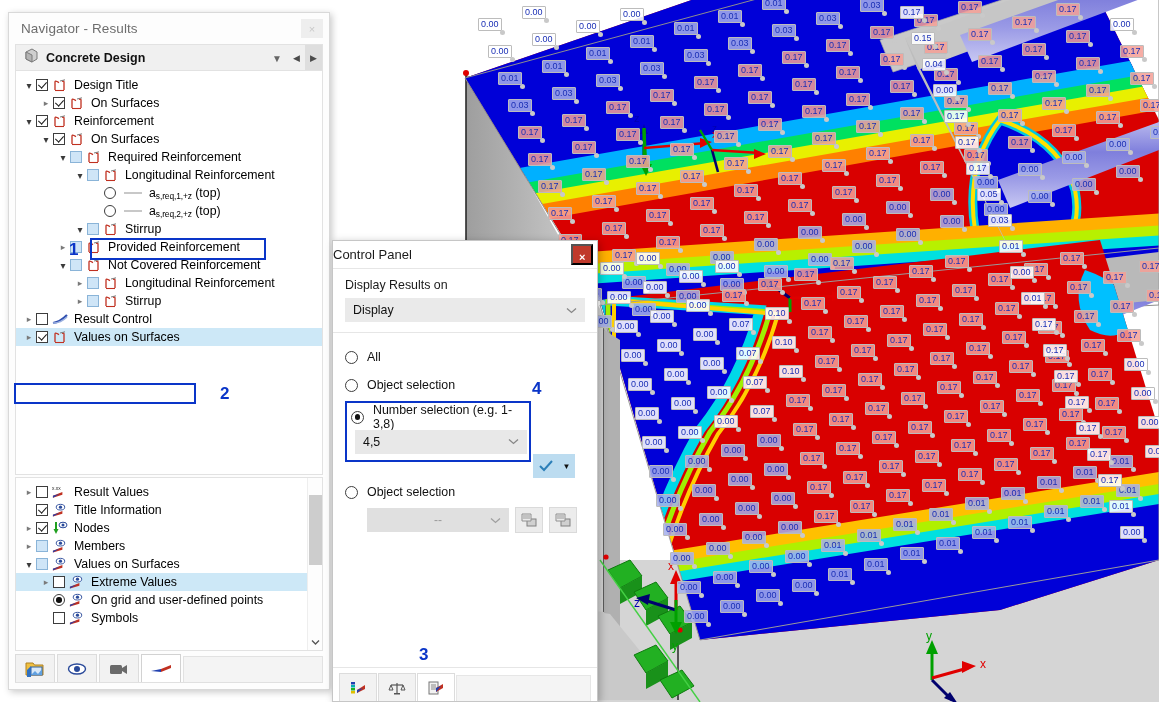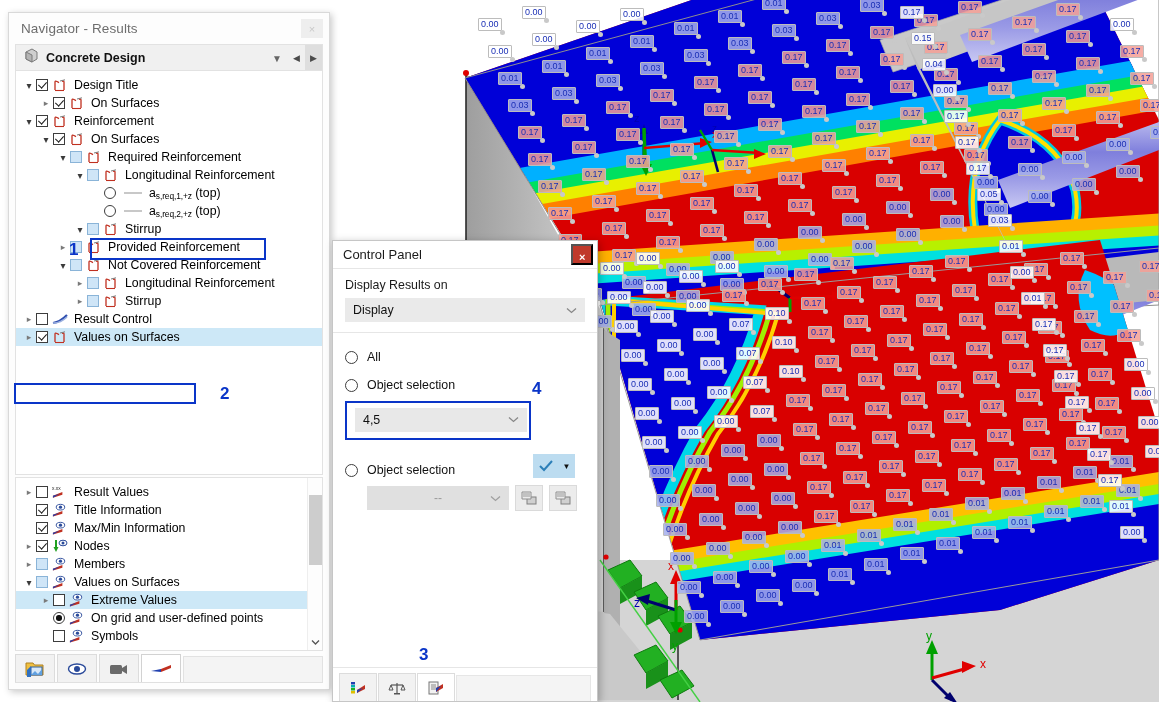--- a/index.html
+++ b/index.html
@@ -112,21 +112,21 @@
 
   
   #control-panel {
     position:absolute; left:332px; top:240px; width:266px; height:462px;
     background:#ffffff; border:1px solid #c6c6c6;
     box-shadow: 2px 2px 8px rgba(0,0,0,0.25);
     display:flex; flex-direction:column;
   }
   .cp-title {
     height:28px; flex:0 0 28px; display:flex; align-items:center;
-    padding-left:10px; font-size:13px; color:#1a1a1a; position:relative;
+    font-size:13px; color:#1a1a1a; position:relative;
     border-bottom:1px solid #e6e6e6;
   }
   .cp-close {
     position:absolute; right:4px; top:3px; width:22px; height:21px; background:#c0392b;
     color:#fff; font-size:11px; line-height:21px; text-align:center; font-weight:bold;
   }
   .cp-sec { padding: 9px 12px 10px 12px; border-bottom:1px solid #e6e6e6; }
   .cp-lab { font-size:12.4px; color:#1a1a1a; margin-bottom:6px; }
   .cp-select {
     height:24px; background:#eaeaea; border:none; display:flex; align-items:center;
@@ -1184,33 +1184,20 @@
               <svg width="17" height="14" viewBox="0 0 17 14">
                 <ellipse cx="9" cy="4" rx="4.5" ry="3" fill="#fff" stroke="#2a4a9a" stroke-width="1"></ellipse>
                 <circle cx="9" cy="4" r="1.7" fill="#2a4a9a"></circle>
                 <polygon points="1,12 11,8 11,11 1,14" fill="#c03020"></polygon>
                 <polygon points="1,12 8,10 1,14" fill="#2040b0"></polygon>
               </svg>
             </span>
             <span class="tlabel">Title Information</span>
           </div>
           <div class="trow" style="padding-left:6px">
-            <span class="exp"></span>
-            <span class="cb checked"></span>
-            <span class="ic">
-              <svg width="17" height="14" viewBox="0 0 17 14">
-                <ellipse cx="9" cy="4" rx="4.5" ry="3" fill="#fff" stroke="#2a4a9a" stroke-width="1"></ellipse>
-                <circle cx="9" cy="4" r="1.7" fill="#2a4a9a"></circle>
-                <polygon points="1,12 11,8 11,11 1,14" fill="#c03020"></polygon>
-                <polygon points="1,12 8,10 1,14" fill="#2040b0"></polygon>
-              </svg>
-            </span>
-            <span class="tlabel">Max/Min Information</span>
-          </div>
-          <div class="trow" style="padding-left:6px">
             <span class="exp">▸</span>
             <span class="cb checked"></span>
             <span class="ic">
               <svg width="16" height="14" viewBox="0 0 16 14">
                 <ellipse cx="11" cy="4" rx="4" ry="2.8" fill="#fff" stroke="#2a4a9a"></ellipse>
                 <circle cx="11" cy="4" r="1.5" fill="#2a4a9a"></circle>
                 <line x1="4" y1="1" x2="4" y2="11" stroke="#20a020" stroke-width="2"></line>
                 <polygon points="4,13 1.5,8 6.5,8" fill="#20a020"></polygon>
               </svg>
             </span>
@@ -1347,20 +1334,24 @@
         <span class="cp-radio"></span>
         <span>All</span>
       </div>
 
       <div class="cp-opt">
         <span class="cp-radio"></span>
         <span>Object selection</span>
       </div>
 
       <div style="margin-top:2px; padding:3px 4px 6px 4px; border:2.5px solid #0a35c8; width:186px; position:relative;">
+        <div class="cp-opt" style="height:22px">
+          <span class="cp-radio on"></span>
+          <span>Number selection (e.g. 1-3,8)</span>
+        </div>
         <div class="cp-inputrow" style="margin-left:4px; width:172px;">
           <div class="cp-inputbox">
             <input class="cp-input" type="text" style="width: 100%;" value="4,5">
             <span class="sarw">
               <svg width="11" height="7" viewBox="0 0 11 7">
                   <polyline points="1,1.5 5.5,5.5 10,1.5" fill="none" stroke="#888" stroke-width="1.3"></polyline>
                 </svg>
             </span>
           </div>
         </div>

